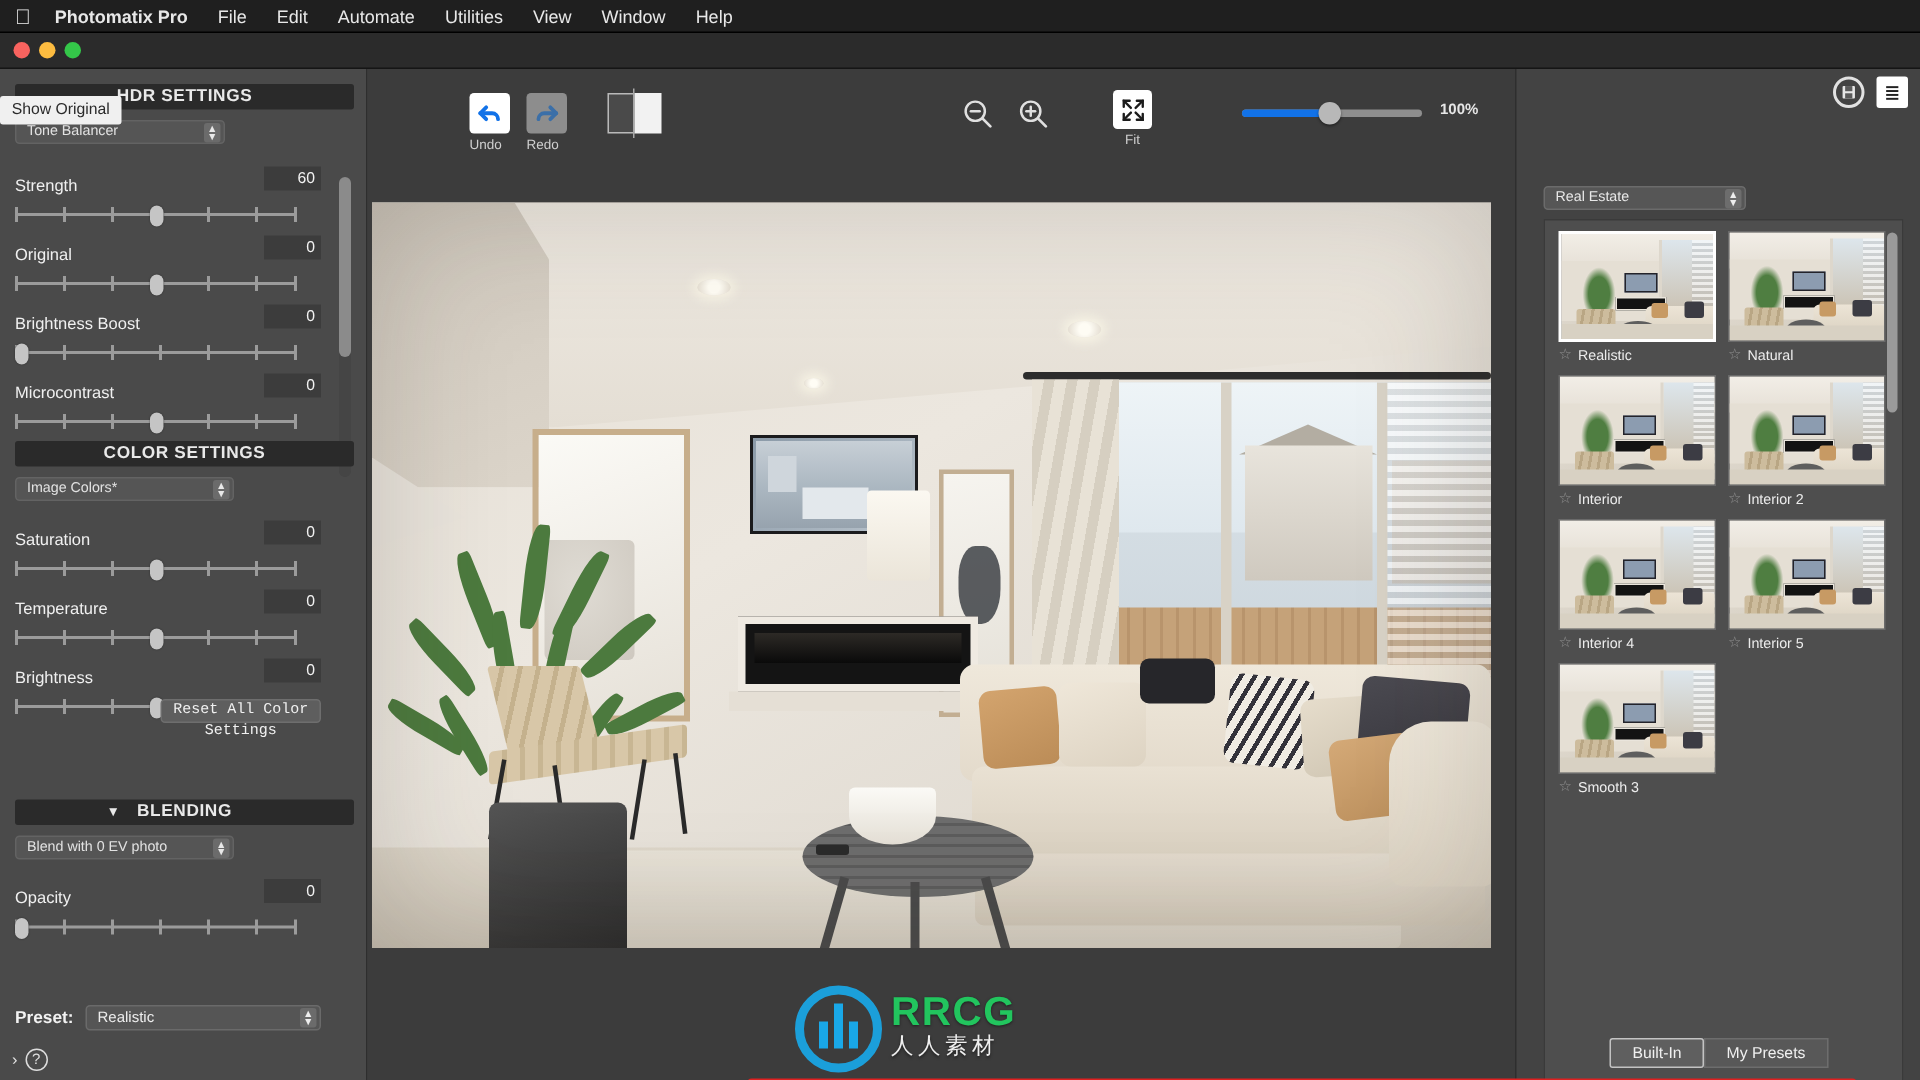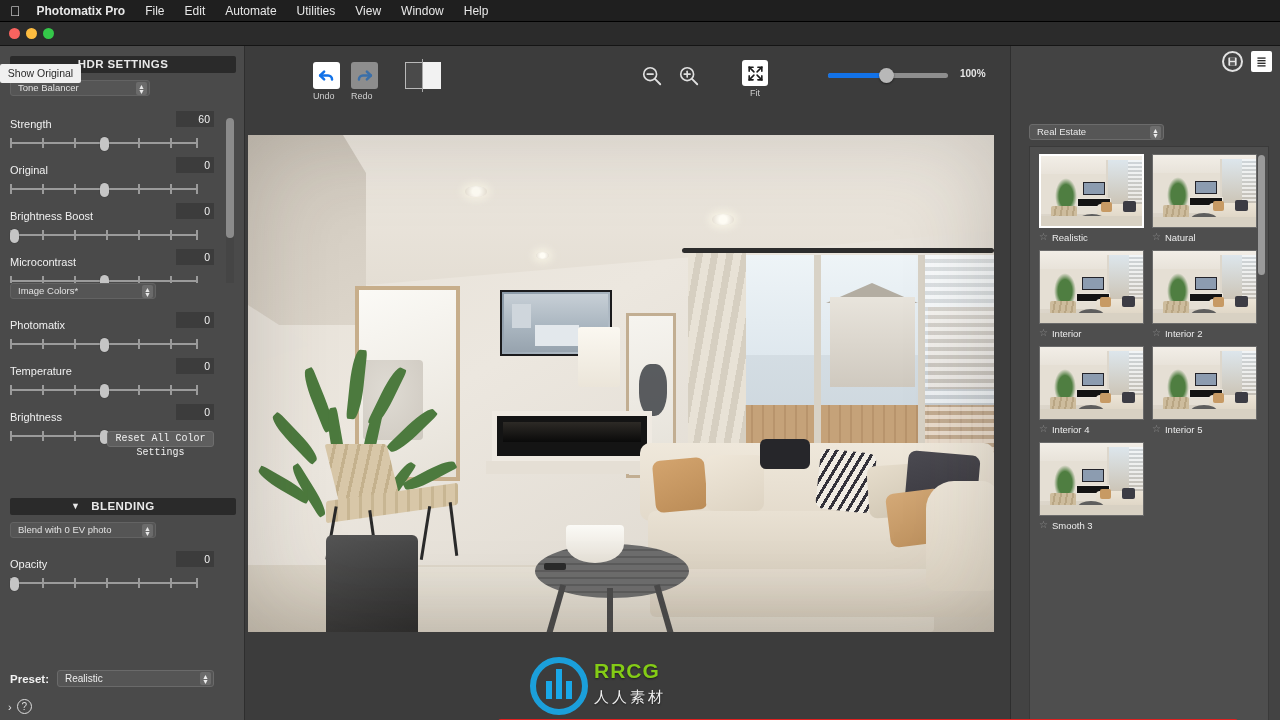--- a/index.html
+++ b/index.html
@@ -384,21 +384,21 @@
     pointer-events: none; z-index: 40;
   }
   #wm-ring {
     position:absolute; left:0; top:2px; width:58px; height:58px;
     border-radius:50%; border:6px solid #19a8e8; opacity:.92;
   }
   #wm-bars { position:absolute; left:16px; top:14px; width:26px; height:30px; }
   #wm-bars i { position:absolute; bottom:0; width:6px; background:#19a8e8; }
   #wm-text {
     position:absolute; left:64px; top:4px;
-    font-size:21px; font-weight:bold; color:#84cc16; letter-spacing:1px;
+    font-size:27px; font-weight:bold; color:#22c55e; letter-spacing:1px;
     text-shadow:0 1px 2px rgba(0,0,0,.5);
     text-align:right;
   }
   #wm-sub {
     position:absolute; left:64px; top:33px;
     font-size:15px; color:#efefef; letter-spacing:3px;
     text-shadow:0 1px 2px rgba(0,0,0,.5);
   }
 
   
@@ -599,31 +599,32 @@
           <div class="tick" style="left:99%"></div>
           <div class="knob" style="left:50%"></div>
         </div>
       </div>
 
       <div id="hdr-scroll">
         <div class="thumb"></div>
       </div>
     </div>
 
+    <div class="section-header" style="margin-top:18px;">COLOR SETTINGS</div>
     <div class="panel-body" style="height:205px;">
       <div class="combo" style="width:146px;">
         <span>Image Colors*</span>
         <span class="stepper">
             <span>▲</span>
             <span>▼</span>
           </span>
       </div>
 
       <div class="slider-row" style="margin-top:16px;">
-        <span class="lbl">Photomatix</span>
+        <span class="lbl">Saturation</span>
         <span class="valbox">0</span>
         <div class="track">
           <div class="ticks"></div>
           <div class="tick" style="left:0"></div>
             <div class="tick" style="left:17%"></div>
           <div class="tick" style="left:34%"></div>
             <div class="tick" style="left:51%"></div>
           <div class="tick" style="left:68%"></div>
             <div class="tick" style="left:85%"></div>
           <div class="tick" style="left:99%"></div>
@@ -1065,20 +1066,24 @@
         </div>
         <div class="preset-caption">
           <span class="star">☆</span>
           <span class="preset-name">Smooth 3</span>
         </div>
       </div>
 
       <div id="grid-scroll"></div>
     </div>
 
+    <div id="rp-bottom">
+      <div class="segbtn active">Built-In</div>
+      <div class="segbtn">My Presets</div>
+    </div>
   </div>
 </div>
 
 <div id="watermark">
   <div id="wm-ring"></div>
   <div id="wm-bars">
     <i style="left:0;height:18px;"></i>
       <i style="left:10px;height:30px;"></i>
       <i style="left:20px;height:18px;"></i>
   </div>

